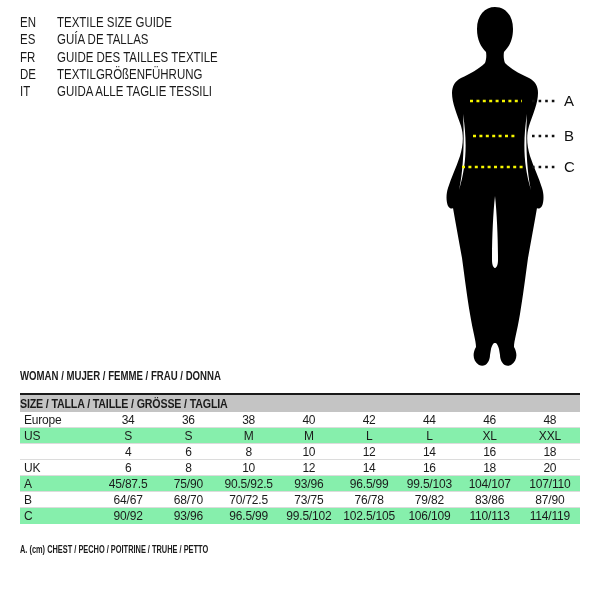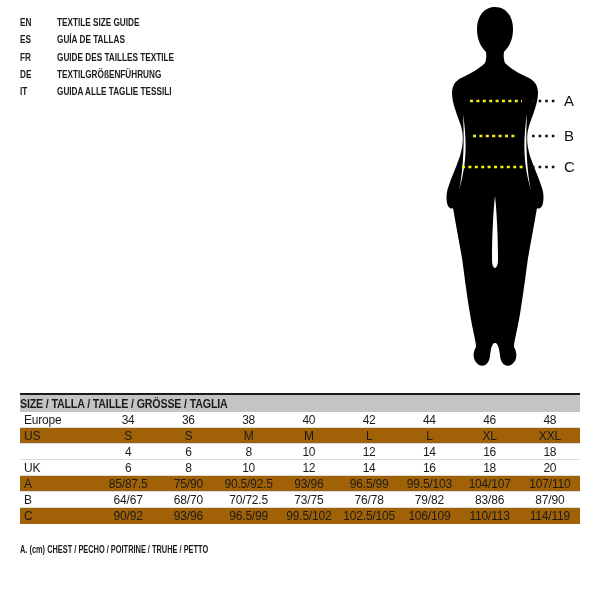--- a/index.html
+++ b/index.html
@@ -7,33 +7,33 @@
     position:relative;width:600px;height:600px;background:#ffffff;
     font-family:"Liberation Sans","DejaVu Sans",sans-serif;
     color:#1b1b1b;overflow:hidden;margin:0 auto;
   }
   
   .cond{display:inline-block;transform:scaleX(0.82);transform-origin:0 50%;white-space:nowrap;}
   .cond-tight{display:inline-block;transform:scaleX(0.74);transform-origin:0 50%;white-space:nowrap;}
 
   
   .lang-block{position:absolute;left:20px;top:14px;}
-  .lang-row{display:flex;height:17.3px;line-height:17.3px;font-size:10px;font-weight:700;}
+  .lang-row{display:flex;height:17.3px;line-height:17.3px;font-size:14px;font-weight:400;}
   .lang-code{width:37px;}
   
   .fig{position:absolute;left:425px;top:0px;}
 
   
   .woman-line{position:absolute;left:20px;top:368px;font-size:13px;font-weight:700;line-height:15px;}
 
   
   .size-table{position:absolute;left:20px;top:393px;width:560px;border-top:2px solid #1a1a1a;font-size:12px;letter-spacing:-0.2px;}
   .t-header{height:17px;line-height:17px;background:#c4c4c4;font-size:13px;font-weight:700;box-sizing:border-box;}
   .t-row{display:flex;height:16px;line-height:16px;border-bottom:1px solid #dcdcdc;box-sizing:border-box;background:#fff;}
-  .t-row.shaded{background:#a16207;}
+  .t-row.shaded{background:#86efac;}
   .t-row:last-child{border-bottom:none;}
   .t-label{width:78px;padding-left:4px;box-sizing:border-box;}
   .t-cell{flex:1;text-align:center;}
 
   
   .legend{position:absolute;left:20px;top:540px;}
   .legend-line{height:20px;line-height:20px;font-size:10px;font-weight:700;}
 
   svg text{font-family:"Liberation Sans","DejaVu Sans",sans-serif;}
 </style>
@@ -113,20 +113,23 @@
 
     <line x1="107" y1="101" x2="132" y2="101" stroke="#111" stroke-width="2.4" stroke-dasharray="2.6,4"></line>
     <line x1="107" y1="136" x2="132" y2="136" stroke="#111" stroke-width="2.4" stroke-dasharray="2.6,4"></line>
     <line x1="107" y1="167" x2="132" y2="167" stroke="#111" stroke-width="2.4" stroke-dasharray="2.6,4"></line>
 
     <text x="139" y="106" font-size="15" fill="#111">A</text>
     <text x="139" y="141" font-size="15" fill="#111">B</text>
     <text x="139" y="172" font-size="15" fill="#111">C</text>
   </svg>
 
+  <div class="woman-line">
+    <span class="cond-tight">WOMAN / MUJER / FEMME / FRAU / DONNA</span>
+  </div>
 
   <div class="size-table">
     <div class="t-header">
       <span class="cond">SIZE / TALLA / TAILLE / GRÖSSE / TAGLIA</span>
     </div>
 
     <div class="t-row">
       <span class="t-label">Europe</span>
       <span class="t-cell">34</span>
       <span class="t-cell">36</span>
@@ -169,21 +172,21 @@
       <span class="t-cell">10</span>
       <span class="t-cell">12</span>
       <span class="t-cell">14</span>
       <span class="t-cell">16</span>
       <span class="t-cell">18</span>
       <span class="t-cell">20</span>
     </div>
 
     <div class="t-row shaded">
       <span class="t-label">A</span>
-      <span class="t-cell">85/87.5</span>
+      <span class="t-cell">45/87.5</span>
       <span class="t-cell">75/90</span>
       <span class="t-cell">90.5/92.5</span>
       <span class="t-cell">93/96</span>
       <span class="t-cell">96.5/99</span>
       <span class="t-cell">99.5/103</span>
       <span class="t-cell">104/107</span>
       <span class="t-cell">107/110</span>
     </div>
 
     <div class="t-row">

